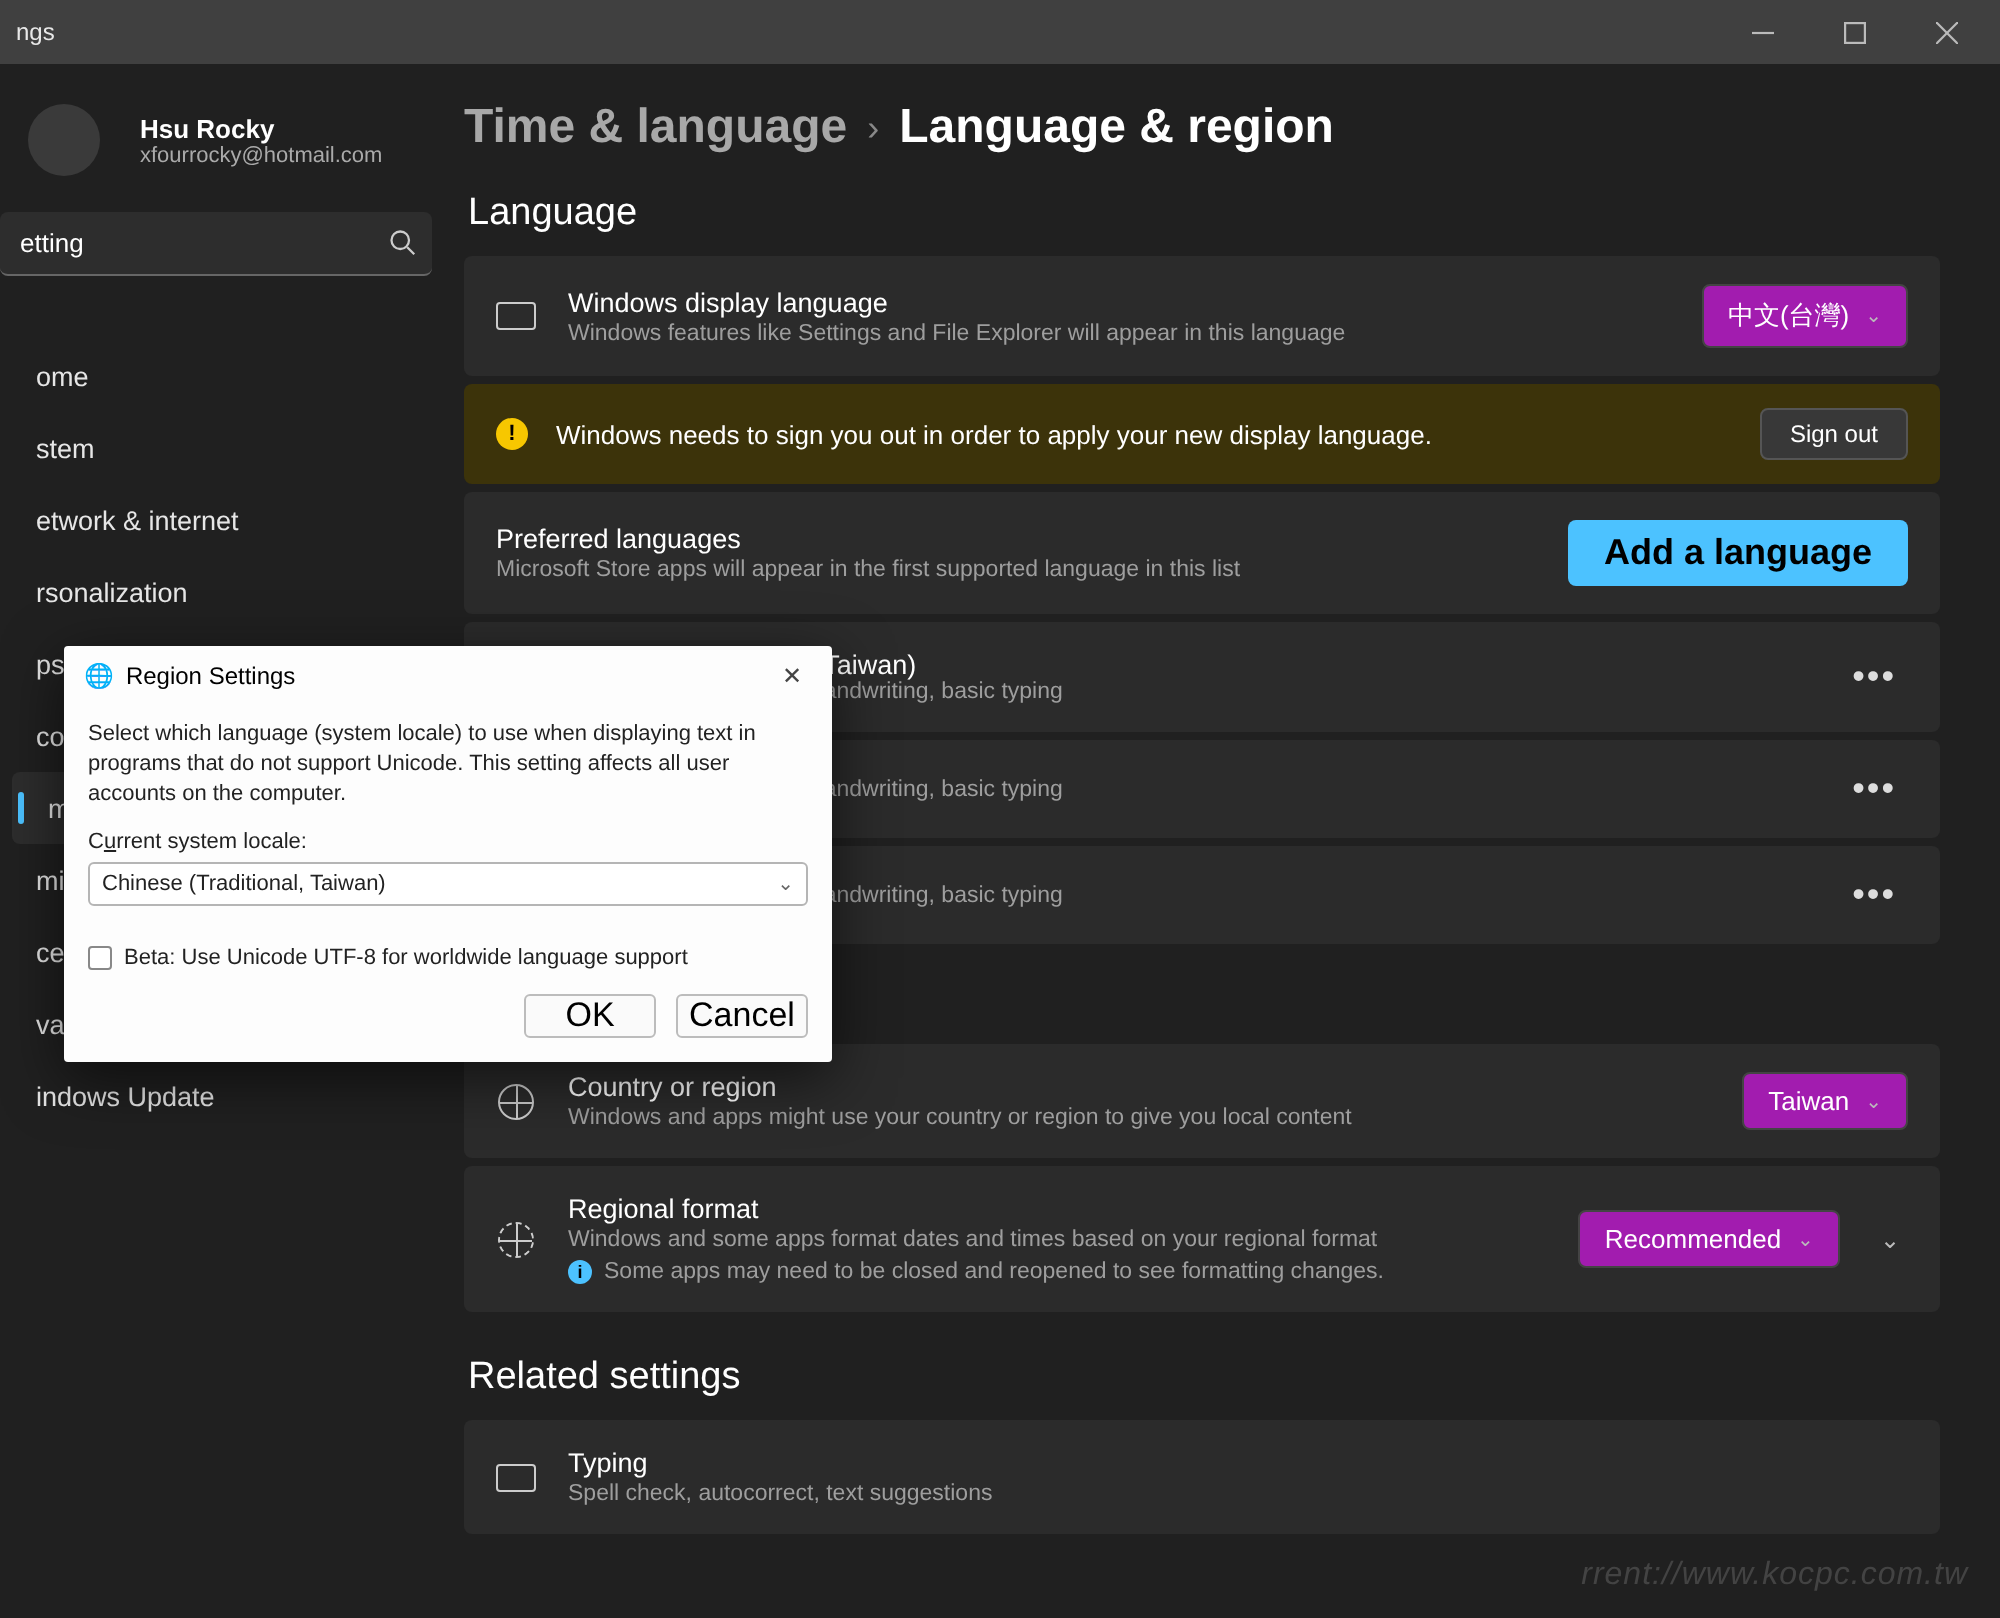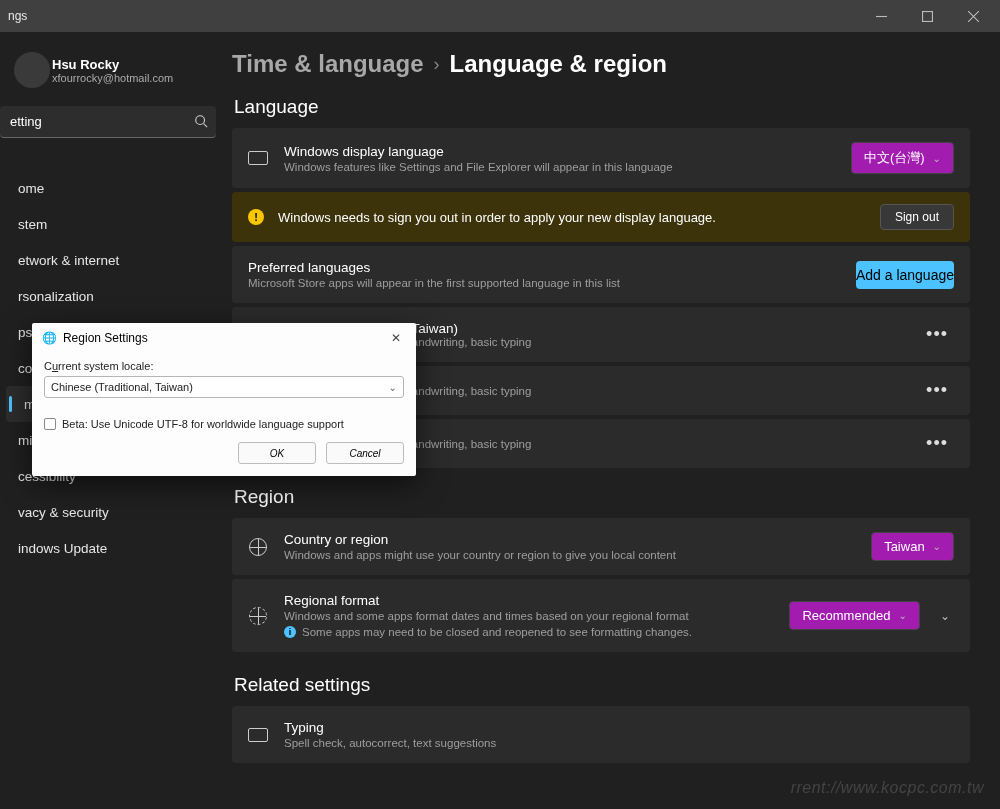--- a/index.html
+++ b/index.html
@@ -4,21 +4,21 @@
 <style>
   * { box-sizing: border-box; margin: 0; padding: 0; font-family: "Segoe UI", Arial, sans-serif; }
   html, body { width: 1000px; height: 809px; overflow: hidden; background: #202020; color: #fff; }
   .titlebar { height: 32px; display: flex; align-items: center; justify-content: space-between; background: #404040; padding: 0 4px 0 8px; gap: 48px; }
   .titlebar .title { font-size: 12px; color: #e8e8e8; }
   .win-ctrls { display: flex; gap: 0; }
   .win-btn { width: 46px; height: 32px; display:flex; align-items:center; justify-content:center; color:#bbb; }
   .win-btn svg { width:11px; height:11px; }
   .app { display: flex; height: calc(100% - 32px); }
   .sidebar { width: 226px; padding: 14px 0 0 0; }
-  .profile { display:flex; align-items:center; gap:2px; padding: 6px 14px 14px 14px; }
+  .profile { display:flex; align-items:center; gap:20px; padding: 6px 14px 14px 14px; }
   .avatar { width:36px; height:36px; border-radius:50%; background:#3a3a3a; }
   .profile .name { font-size:13px; font-weight:600; }
   .profile .mail { font-size:11px; color:#aaa; }
   .search { margin: 4px 10px 32px 0; position:relative; }
   .search input { width:100%; height:32px; background:#2d2d2d; border:none; border-bottom:1px solid #666; border-radius:4px; color:#fff; padding:0 30px 0 10px; font-size:13px; }
   .search .icon { position:absolute; right:8px; top:8px; color:#ccc; }
   .nav { display:flex; flex-direction:column; }
   .nav-item { height:36px; display:flex; align-items:center; padding:0 12px; font-size:13.5px; color:#e6e6e6; border-radius:4px; margin:0 6px; gap:12px; }
   .nav-item.active { background:#2d2d2d; }
   .nav-item .stripe { width:3px; height:16px; background:#4cc2ff; border-radius:2px; margin-left:-9px; display:none; }
@@ -35,38 +35,38 @@
   .card .sub { font-size:11.5px; color:#9e9e9e; margin-top:2px; }
   .card .note { font-size:11.5px; color:#9e9e9e; margin-top:4px; display:flex; align-items:center; gap:6px; }
   .card-body { flex:1; }
   .pill { background:#a21caf; border:1px solid #444; border-radius:4px; padding:6px 12px; font-size:13px; display:flex; align-items:center; gap:8px; }
   .pill .chev { font-size:10px; color:#bbb; }
   .banner { background:#3c330a; border-radius:4px; padding:12px 16px; display:flex; align-items:center; gap:14px; margin-bottom:4px; }
   .banner .msg { flex:1; font-size:13px; }
   .banner .btn { background:#383838; border:1px solid #555; border-radius:4px; padding:5px 14px; font-size:12px; }
   .warn-icon { width:16px; height:16px; border-radius:50%; background:#f7c700; color:#000; display:flex; align-items:center; justify-content:center; font-size:11px; font-weight:700; }
   .info-dot { width:12px; height:12px; border-radius:50%; background:#4cc2ff; color:#000; font-size:9px; display:flex; align-items:center; justify-content:center; font-weight:700; }
-  .add-btn { background:#4cc2ff; color:#000; border-radius:4px; padding:6px 0; font-size:14px; font-weight:400; }
+  .add-btn { background:#4cc2ff; color:#000; border-radius:4px; padding:6px 18px; font-size:18px; font-weight:700; }
   .more { font-size:18px; color:#ddd; letter-spacing:1px; padding:0 6px; }
   .lang-row .sub2 { font-size:11.5px; color:#9e9e9e; }
   .expand-chev { color:#bbb; font-size:12px; padding:0 4px; }
   .ico { width:20px; display:flex; justify-content:center; color:#ccc; font-size:15px; }
   
   .overlay { position:absolute; left:32px; top:323px; width:384px; background:#fdfdfd; color:#000; border-radius:2px; box-shadow:0 8px 30px rgba(0,0,0,.6); }
   .dlg-title { display:flex; align-items:center; gap:6px; padding:8px 10px; font-size:12px; border-bottom:1px solid transparent; }
   .dlg-close { margin-left:auto; width:20px; text-align:center; color:#444; font-size:12px; }
   .dlg-body { padding:6px 12px 12px 12px; font-size:11px; color:#222; }
   .dlg-body p { margin-bottom:10px; line-height:1.35; }
   .locale-label { font-size:11px; margin-bottom:4px; }
   .locale-label .u { text-decoration:underline; }
   .locale-select { width:100%; height:22px; border:1px solid #b5b5b5; border-radius:3px; background:#fff; font-size:11px; padding:0 6px; display:flex; align-items:center; justify-content:space-between; }
   .beta-row { display:flex; align-items:center; gap:6px; margin-top:20px; font-size:11px; }
   .chk { width:12px; height:12px; border:1px solid #888; border-radius:2px; background:#fff; }
   .dlg-actions { display:flex; justify-content:flex-end; gap:10px; padding:0 12px 12px 12px; }
-  .dlg-btn { width:78px; height:22px; border:1px solid #bcbcbc; border-radius:3px; background:#fafafa; font-size:10px; display:flex; align-items:center; justify-content:center;font-style:italic; }
+  .dlg-btn { width:66px; height:22px; border:1px solid #bcbcbc; border-radius:3px; background:#fafafa; font-size:17px; display:flex; align-items:center; justify-content:center; }
   .globe { width:18px; height:18px; border:1.5px solid #ccc; border-radius:50%; position:relative; }
   .globe:before, .globe:after { content:""; position:absolute; background:#ccc; }
   .globe:before { width:100%; height:1px; top:50%; left:0; }
   .globe:after { width:1px; height:100%; left:50%; top:0; }
   .kbd-ico { width:20px; height:14px; border:1.5px solid #ccc; border-radius:2px; }
   .monitor { width:20px; height:14px; border:1.5px solid #ccc; border-radius:2px; position:relative; }
   .watermark { position:absolute; right:16px; bottom:12px; font-size:16px; color:#666; font-style:italic; opacity:.5; letter-spacing:.5px; pointer-events:none; }
 </style>
 </head>
 <body>
@@ -260,20 +260,21 @@
   </main>
 </div>
 
 <div class="overlay">
   <div class="dlg-title">
     <span style="font-size:12px">🌐</span>
     <span>Region Settings</span>
     <span class="dlg-close">✕</span>
   </div>
   <div class="dlg-body">
+    <p>Select which language (system locale) to use when displaying text in programs that do not support Unicode. This setting affects all user accounts on the computer.</p>
     <div class="locale-label"><span>C</span><span class="u">u</span><span>rrent system locale:</span></div>
     <div class="locale-select">
       <span>Chinese (Traditional, Taiwan)</span>
       <span style="color:#666;font-size:10px">⌄</span>
     </div>
     <div class="beta-row">
       <div class="chk"></div>
       <span><span>Beta: </span><span class="u">U</span><span>se Unicode UTF-8 for worldwide language support</span></span>
     </div>
   </div>

